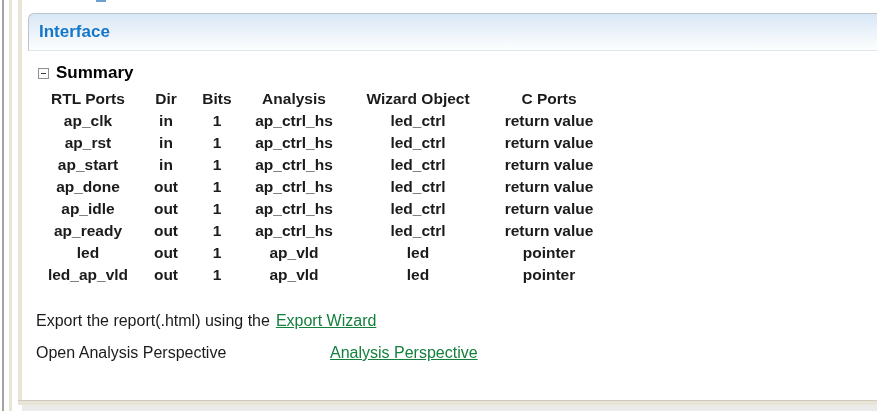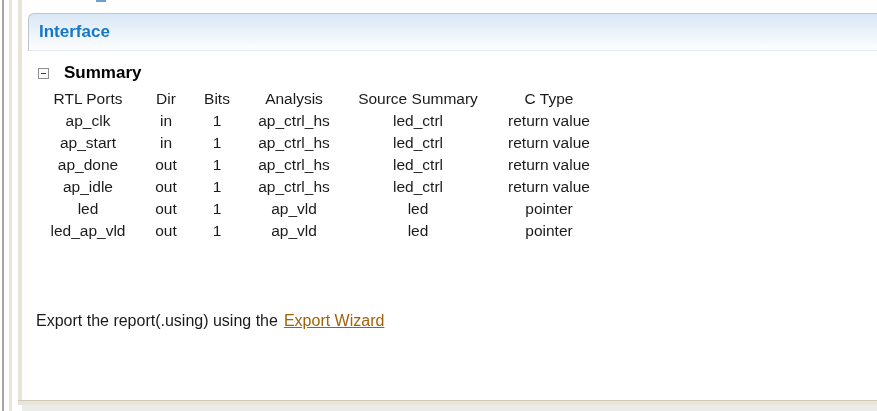--- a/index.html
+++ b/index.html
@@ -21,39 +21,39 @@
   
   .band {
     position:absolute; left:28px; top:13px; width:849px; height:38px; box-sizing:border-box;
     background:linear-gradient(#d9e7f6, #fdfefe);
     border:1px solid #bdc4cd; border-right:none; border-bottom-color:#e2e7ee;
     border-top-left-radius:6px;
   }
   .band-title { font-size:17px; font-weight:bold; color:#1577c8; padding:8px 0 0 10px; }
 
   
-  .summary-row { position:absolute; left:38px; top:63px; display:flex; align-items:center; gap:15px; }
+  .summary-row { position:absolute; left:38px; top:63px; display:flex; align-items:center; gap:7px; }
   .minus-box { width:11px; height:11px; border:1px solid #8f8f8f; background:#fcfcfc;
                position:relative; box-sizing:border-box; cursor:pointer; }
   .minus-box::after { content:""; position:absolute; left:2px; right:2px; top:4px; height:1px; background:#3c3c3c; }
   .summary-title { font-size:17px; font-weight:bold; color:#000000; }
 
   
   .report-table { position:absolute; left:36px; top:88px; border-collapse:collapse;
                   table-layout:fixed; font-size:15.5px; color:#1b1b1b; }
-  .report-table th, .report-table td { padding:0; height:22px; font-weight:normal; white-space:nowrap; overflow:hidden; }
+  .report-table th, .report-table td { padding:0; height:22px; font-weight:bold; white-space:nowrap; overflow:hidden; }
   .report-table th { text-align:center; }
   .report-table td { text-align:center; }
   .report-table td:first-child { text-align:center; }
 
   
   .footer-line1 { position:absolute; left:36px; top:312px; font-size:16px; color:#1b1b1b; }
   .footer-line2 { position:absolute; left:36px; top:344px; font-size:16px; color:#1b1b1b; }
   .open-label { display:inline-block; width:294px; }
-  a.report-link { color:#a16207; text-decoration:underline; cursor:pointer;margin-top:7px; }
+  a.report-link { color:#15803d; text-decoration:underline; cursor:pointer;margin-top:7px; }
   .link-gap { margin-left:6px; }
 </style>
 </head>
 <body>
 
 <div class="screen">
 
   <div class="sash-gray"></div>
   <div class="sash-beige"></div>
   <div class="frame-left"></div>
@@ -76,27 +76,35 @@
       <col style="width:104px">
         <col style="width:144px">
         <col style="width:118px">
     </colgroup>
     <thead>
         <tr>
           <th>RTL Ports</th>
           <th>Dir</th>
           <th>Bits</th>
           <th>Analysis</th>
-          <th>Source Summary</th>
-          <th>C Type</th>
+          <th>Wizard Object</th>
+          <th>C Ports</th>
         </tr>
       </thead>
     <tbody>
         <tr>
           <td>ap_clk</td>
+          <td>in</td>
+          <td>1</td>
+          <td>ap_ctrl_hs</td>
+          <td>led_ctrl</td>
+          <td>return value</td>
+        </tr>
+        <tr>
+          <td>ap_rst</td>
           <td>in</td>
           <td>1</td>
           <td>ap_ctrl_hs</td>
           <td>led_ctrl</td>
           <td>return value</td>
         </tr>
         <tr>
           <td>ap_start</td>
           <td>in</td>
           <td>1</td>
@@ -114,38 +122,49 @@
         </tr>
         <tr>
           <td>ap_idle</td>
           <td>out</td>
           <td>1</td>
           <td>ap_ctrl_hs</td>
           <td>led_ctrl</td>
           <td>return value</td>
         </tr>
         <tr>
+          <td>ap_ready</td>
+          <td>out</td>
+          <td>1</td>
+          <td>ap_ctrl_hs</td>
+          <td>led_ctrl</td>
+          <td>return value</td>
+        </tr>
+        <tr>
           <td>led</td>
           <td>out</td>
           <td>1</td>
           <td>ap_vld</td>
           <td>led</td>
           <td>pointer</td>
         </tr>
         <tr>
           <td>led_ap_vld</td>
           <td>out</td>
           <td>1</td>
           <td>ap_vld</td>
           <td>led</td>
           <td>pointer</td>
         </tr>
       </tbody>
   </table>
 
   <div class="footer-line1">
-    <span>Export the report(.using) using the</span><a class="report-link link-gap" href="#">Export Wizard</a>
+    <span>Export the report(.html) using the</span><a class="report-link link-gap" href="#">Export Wizard</a>
+  </div>
+  <div class="footer-line2">
+    <span class="open-label">Open Analysis Perspective</span><a class="report-link" href="#">Analysis Perspective</a>
   </div>
 
   <div class="frame-bottom"></div>
   <div class="bottom-gray"></div>
 
 </div>
 
 </body></html>

